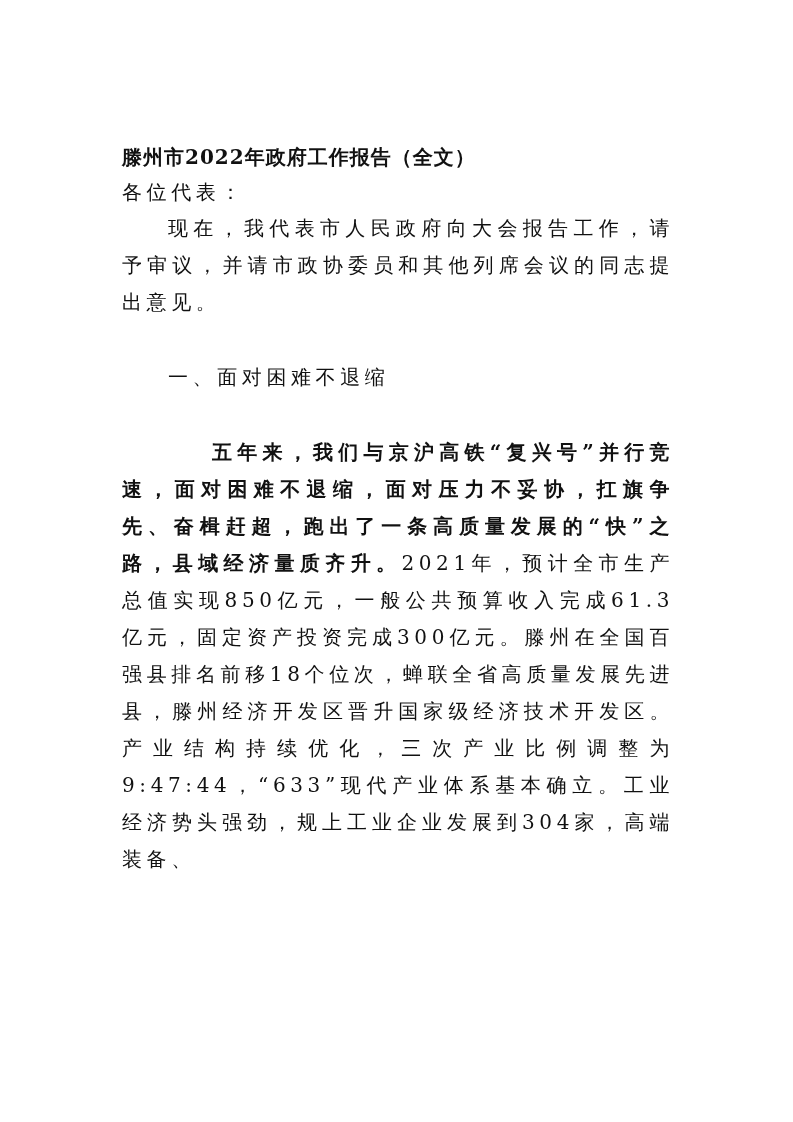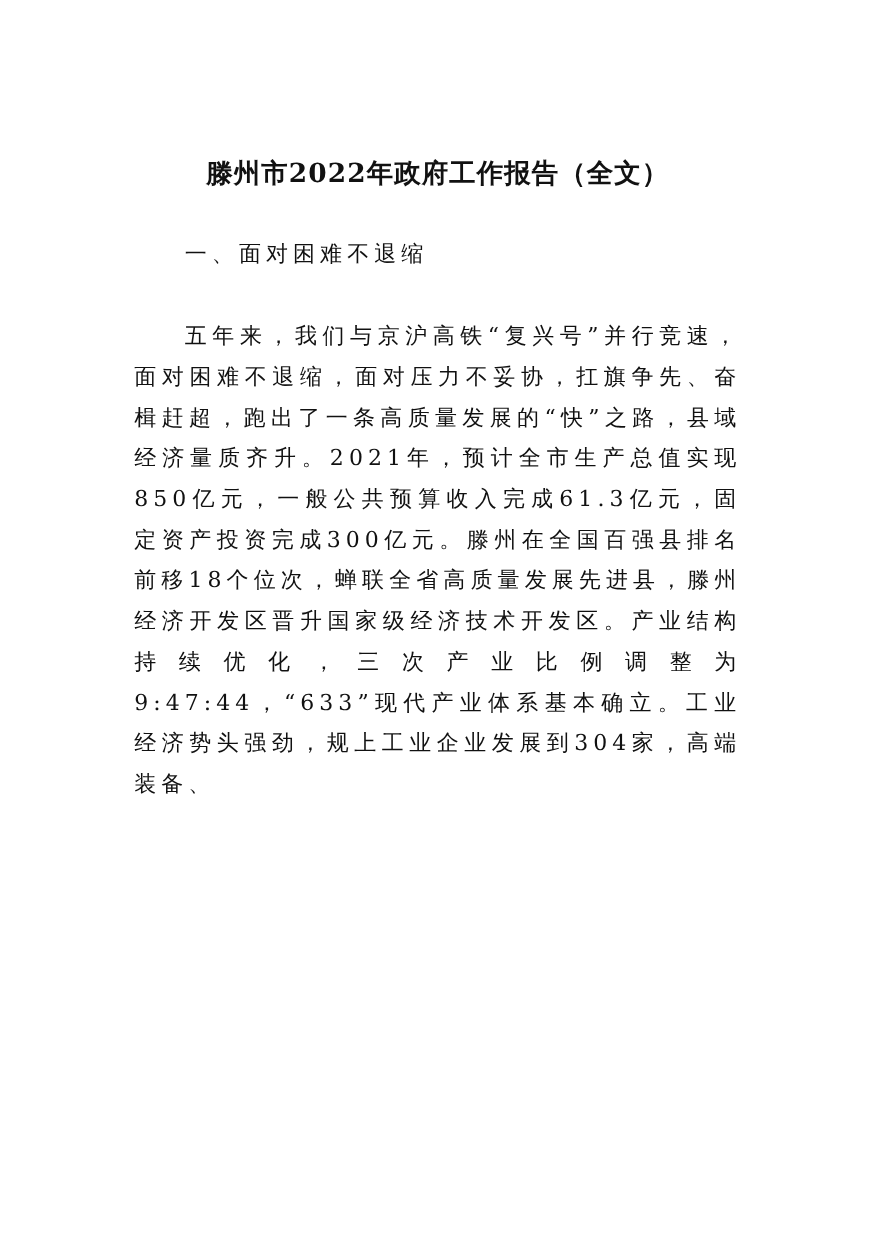--- a/index.html
+++ b/index.html
@@ -15,28 +15,27 @@
     font-family: "DejaVu Serif", "Liberation Serif", serif;
     color: #111111;
   }
   .page {
     position: absolute;
     left: 122px;
     top: 140px;
     width: 552px;
   }
   .title {
-    font-size: 24px;
+    font-size: 20px;
     font-weight: bold;
     line-height: 34px;
     height: 34px;
     white-space: nowrap;
     letter-spacing: 1px;
     margin: 0;
-    text-align: center;
   }
   .line {
     font-size: 20px;
     line-height: 37px;
     margin: 0;
     text-align: justify;
     letter-spacing: 4.6px;
   }
   .indent { text-indent: 46px; }
   .salutation {
@@ -46,22 +45,24 @@
     margin: 0;
   }
   .heading {
     font-size: 20px;
     line-height: 37px;
     letter-spacing: 4.6px;
     text-indent: 46px;
     margin: 38px 0 38px 0;
   }
   .para { margin: 0; }
-  .bold { font-weight: normal; }
+  .bold { font-weight: bold; margin-left: 44px; }
 </style>
 </head>
 <body>
 
 <div class="page">
   <p class="title">滕州市2022年政府工作报告（全文）</p>
+  <p class="salutation">各位代表：</p>
+  <p class="line indent para">现在，我代表市人民政府向大会报告工作，请予审议，并请市政协委员和其他列席会议的同志提出意见。</p>
   <p class="heading">一、面对困难不退缩</p>
   <p class="line indent para"><span class="bold">五年来，我们与京沪高铁“复兴号”并行竞速，面对困难不退缩，面对压力不妥协，扛旗争先、奋楫赶超，跑出了一条高质量发展的“快”之路，县域经济量质齐升。</span><span>2021年，预计全市生产总值实现850亿元，一般公共预算收入完成61.3亿元，固定资产投资完成300亿元。滕州在全国百强县排名前移18个位次，蝉联全省高质量发展先进县，滕州经济开发区晋升国家级经济技术开发区。产业结构持续优化，三次产业比例调整为9:47:44，“633”现代产业体系基本确立。工业经济势头强劲，规上工业企业发展到304家，高端装备、</span></p>
 </div>
 
 </body></html>

